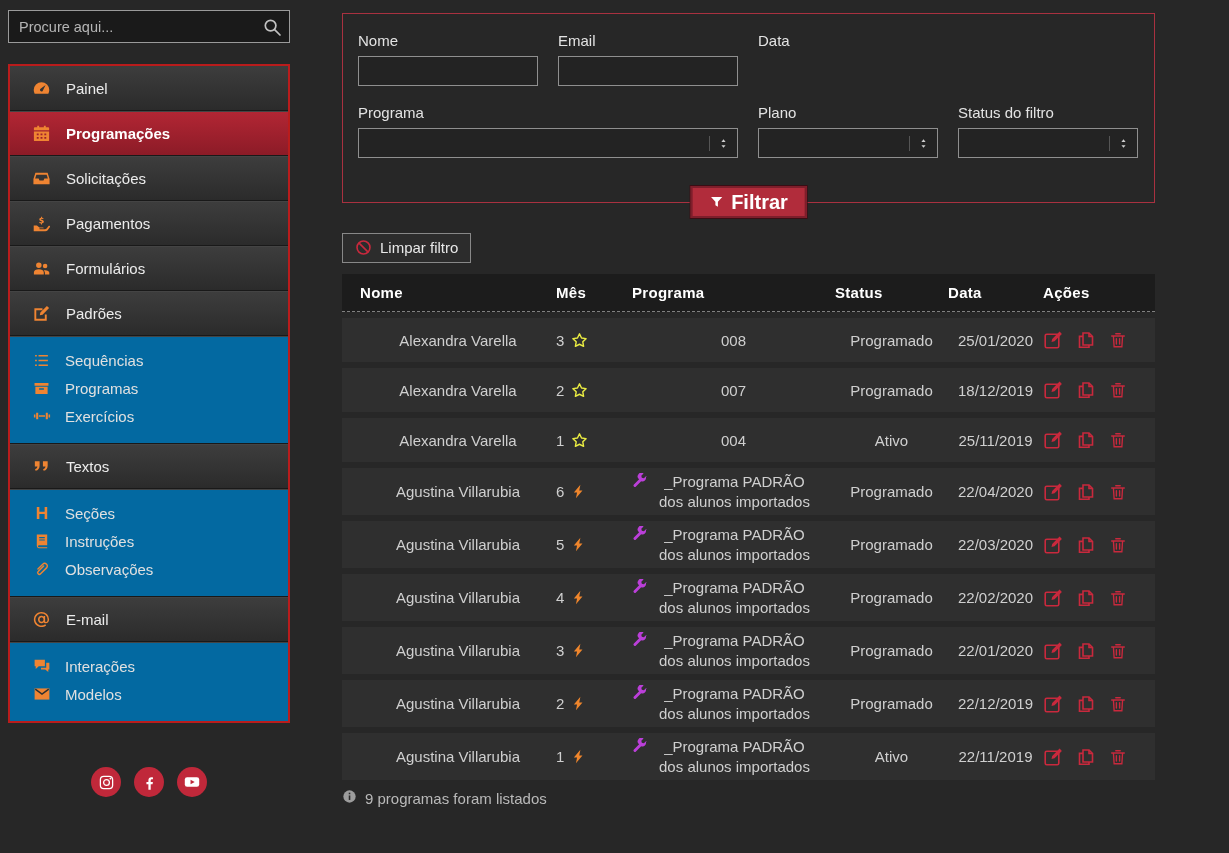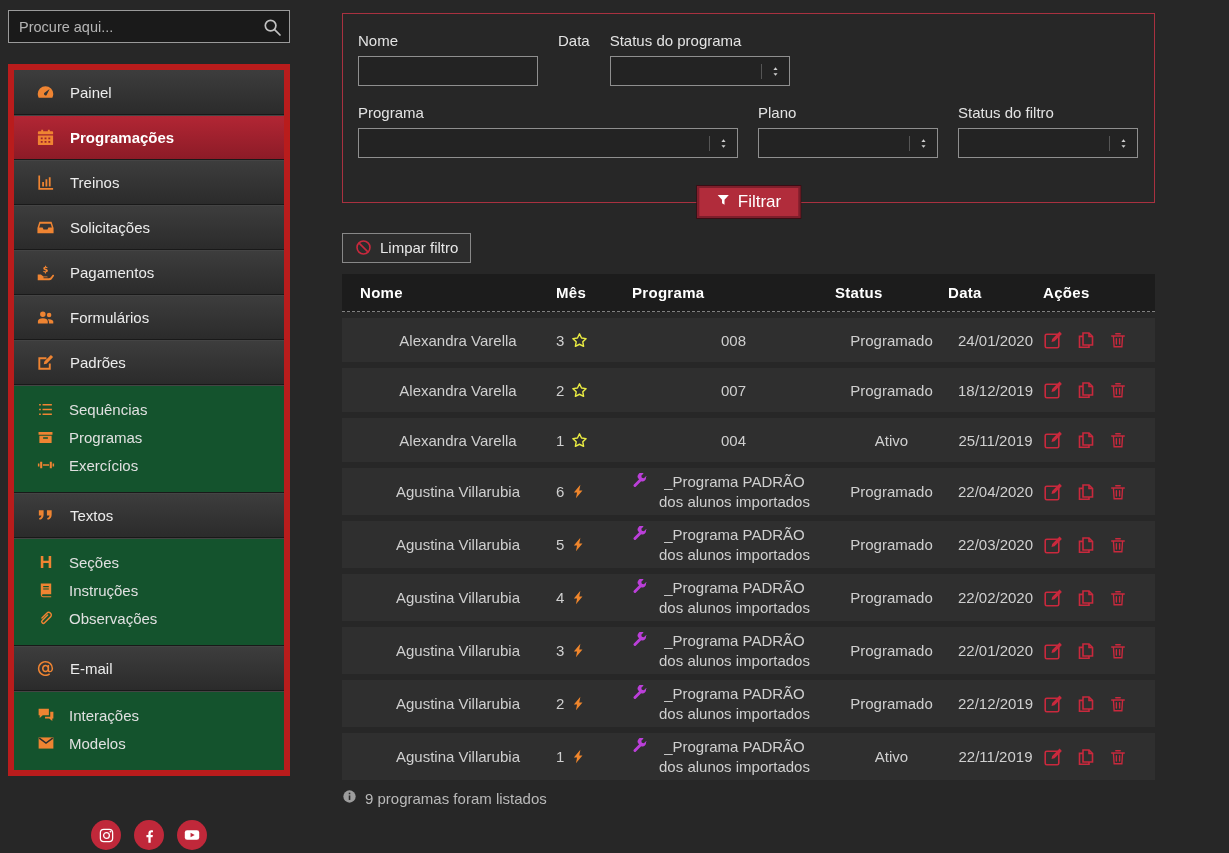--- a/index.html
+++ b/index.html
@@ -15,21 +15,21 @@
   .sidebar { position:absolute; left:8px; top:10px; width:282px; }
   .searchwrap { position:relative; height:33px; border:1px solid #9a9a9a; background:#1a1a1a; }
   .searchwrap input {
     width:100%; height:100%; background:transparent; border:none; outline:none;
     color:#c9c9c9; font-size:14.5px; padding:0 36px 0 10px;
     font-family:"Liberation Sans", sans-serif;
   }
   .searchwrap input::placeholder { color:#b5b5b5; }
   .search-ic { position:absolute; right:7px; top:6px; color:#c2c2c2; }
 
-  .menu { margin-top:21px; background:#14532d; border:6px solid #b91c1c; }
+  .menu { margin-top:21px; background:#0369a1; border:2px solid #b91c1c; }
   .menu > div { border-bottom:1px solid #191919; }
   .menu > div + div { border-top:1px solid #444; }
   .menu > div:last-child { border-bottom:none; }
   .mi {
     display:flex; align-items:center; height:45px; padding-left:21px; gap:14px;
     background:linear-gradient(180deg,#3d3d3d,#2b2b2b); cursor:pointer;
   }
   .mi.active { background:linear-gradient(180deg,#b22634,#8c1b27); }
   .mi .ic { color:#ef8432; width:21px; display:flex; justify-content:center; }
   .mi .lbl { color:#ececec; font-size:15px; }
@@ -69,21 +69,21 @@
   .tinput { padding:0 8px; outline:none; }
   .tinput::placeholder { color:#d0d0d0; }
   .field.wide .selbox { width:380px; }
   .selbox { display:flex; align-items:center; justify-content:flex-end; cursor:pointer; }
   .caret { color:#cfcfcf; border-left:1px solid #555; padding:1px 5px 1px 7px; margin-right:2px; display:flex; align-items:center; }
 
   .filtrarbtn {
     position:absolute; left:50%; bottom:-16px; transform:translateX(-50%);
     height:32px; background:#b12c3b; border:2px solid #7e1e2b;
     box-shadow:0 0 0 1px #3a0d14;
-    color:#fff; font-weight:normal; font-size:17px;
+    color:#fff; font-weight:bold; font-size:20px;
     display:inline-flex; align-items:center; gap:8px; padding:0 17px; cursor:pointer;
     font-family:"Liberation Sans", sans-serif;
   }
   .limparbtn {
     margin-top:30px; display:inline-flex; align-items:center; gap:8px;
     background:#2c2c2c; border:1px solid #888; color:#e8e8e8; font-size:15px;
     padding:5px 12px 6px; cursor:pointer; font-family:"Liberation Sans", sans-serif;
   }
   .limparbtn .ic { color:#c9293d; display:flex; }
 
@@ -140,28 +140,20 @@
         <span class="ic" style="display: flex;">
           <svg viewBox="0 0 20 20" width="19" height="19" fill="currentColor">
             <path fill-rule="evenodd" d="M5.5 1.8v1.5H3a1 1 0 0 0-1 1v2.2h16V4.3a1 1 0 0 0-1-1h-2.5V1.8h-2v1.5h-5V1.8h-2zM2 7.8V17a1 1 0 0 0 1 1h14a1 1 0 0 0 1-1V7.8H2zm3 2.2v1.8h2V10H5zm4 0v1.8h2V10H9zm4 0v1.8h2V10h-2zM5 13.6v1.8h2v-1.8H5zm4 0v1.8h2v-1.8H9zm4 0v1.8h2v-1.8h-2z"></path>
           </svg>
         </span>
         <span class="lbl">Programações</span>
       </div>
       <div class="mi">
         <span class="ic" style="display: flex;">
           <svg viewBox="0 0 20 20" width="19" height="19" fill="currentColor">
-            <path d="M2.5 2.5h1.8v13.2H18v1.8H2.5V2.5zm4 7h1.9v4.7H6.5v-4.7zm3.5-3h1.9v7.7H10v-7.7zm3.5-2h1.9v9.7h-1.9V4.5z"></path>
-          </svg>
-        </span>
-        <span class="lbl">Treinos</span>
-      </div>
-      <div class="mi">
-        <span class="ic" style="display: flex;">
-          <svg viewBox="0 0 20 20" width="19" height="19" fill="currentColor">
             <path fill-rule="evenodd" d="M3.6 4h12.8l2.1 6.5V16H1.5v-5.5L3.6 4zm1 2L3.3 10H7l.9 2h4.2l.9-2h3.7l-1.3-4H4.6z"></path>
           </svg>
         </span>
         <span class="lbl">Solicitações</span>
       </div>
       <div class="mi">
         <span class="ic" style="display: flex;">
           <svg viewBox="0 0 20 20" width="19" height="19" fill="currentColor">
             <path d="M10.6 9.8V11H9.5v-1c-.8-.1-1.5-.4-2-.8l.7-1c.5.4 1.1.6 1.6.6.5 0 .8-.2.8-.5 0-1-2.9-.7-2.9-2.6 0-.9.7-1.5 1.8-1.7V3h1.1v1c.6.1 1.2.3 1.7.7l-.7.9c-.4-.3-.9-.5-1.3-.5-.5 0-.7.2-.7.5 0 .9 2.9.6 2.9 2.6 0 .9-.7 1.5-1.9 1.6zM1.8 12.2h3.4l2.6 1.9h3.7c.5 0 .9.4.9.9H7.9v1h5.6c.8 0 1.6-.4 2.1-1l1.8-2.3c.3-.4.9-.5 1.3-.2.4.3.5.9.2 1.3l-2.4 3.2c-.6.8-1.5 1.2-2.5 1.2H1.8v-6z"></path>
           </svg>
@@ -300,31 +292,22 @@
     </div>
 </div>
 
 <div class="main">
 
   <div class="content">
     <div class="fpanel">
       <div id="filter-rows">
           <div class="frow">
             <div class="field"><label class="flabel">Nome</label><input class="tinput" type="text" style=""></div>
+            <div class="field"><label class="flabel">Email</label><input class="tinput" type="text" style=""></div>
             <div class="field"><label class="flabel">Data</label></div>
-            <div class="field">
-              <label class="flabel">Status do programa</label>
-              <div class="selbox">
-                <span class="caret" style="display: flex;">
-                  <svg viewBox="0 0 20 20" width="13" height="13" fill="currentColor">
-                    <path d="M10 3.5l3.2 4H6.8l3.2-4zM10 16.5l-3.2-4h6.4l-3.2 4z"></path>
-                  </svg>
-                </span>
-              </div>
-            </div>
           </div>
           <div class="frow">
             <div class="field wide">
               <label class="flabel">Programa</label>
               <div class="selbox">
                 <span class="caret" style="display: flex;">
                   <svg viewBox="0 0 20 20" width="13" height="13" fill="currentColor">
                     <path d="M10 3.5l3.2 4H6.8l3.2-4zM10 16.5l-3.2-4h6.4l-3.2 4z"></path>
                   </svg>
                 </span>
@@ -387,21 +370,21 @@
                 <span>3</span>
                 <span class="star" style="display: flex;">
                   <svg viewBox="0 0 20 20" width="17" height="17" fill="none" stroke="currentColor" stroke-width="1.7" stroke-linejoin="round">
                     <path d="M10 2.2l2.4 4.8 5.3.8-3.8 3.8.9 5.3L10 14.4l-4.8 2.5.9-5.3L2.3 7.8l5.3-.8z"></path>
                   </svg>
                 </span>
               </span>
             </div>
             <div class="td c-prog">008</div>
             <div class="td c-status">Programado</div>
-            <div class="td c-data">24/01/2020</div>
+            <div class="td c-data">25/01/2020</div>
             <div class="td c-acoes">
               <span class="actions">
                 <span class="abtn">
                   <svg viewBox="0 0 20 20" width="20" height="20">
                     <rect x="2.2" y="4.2" width="13.6" height="13.6" rx="1.6" fill="none" stroke="currentColor" stroke-width="1.6"></rect>
                     <path d="M16.6 1.6l2.3 2.3-7.4 7.4-3 .7.7-3 7.4-7.4z" fill="currentColor"></path>
                   </svg>
                 </span>
                 <span class="abtn">
                   <svg viewBox="0 0 20 20" width="20" height="20" fill="none" stroke="currentColor" stroke-width="1.6">

